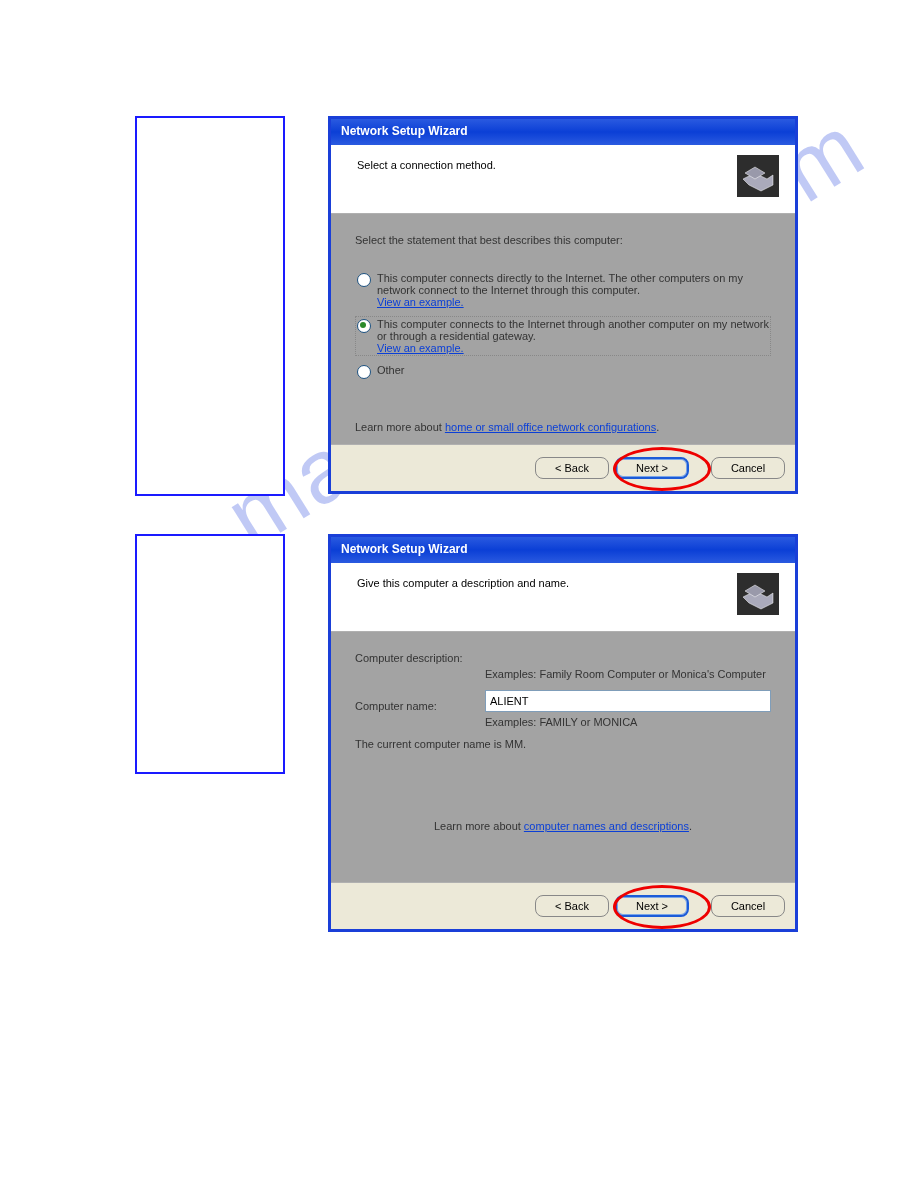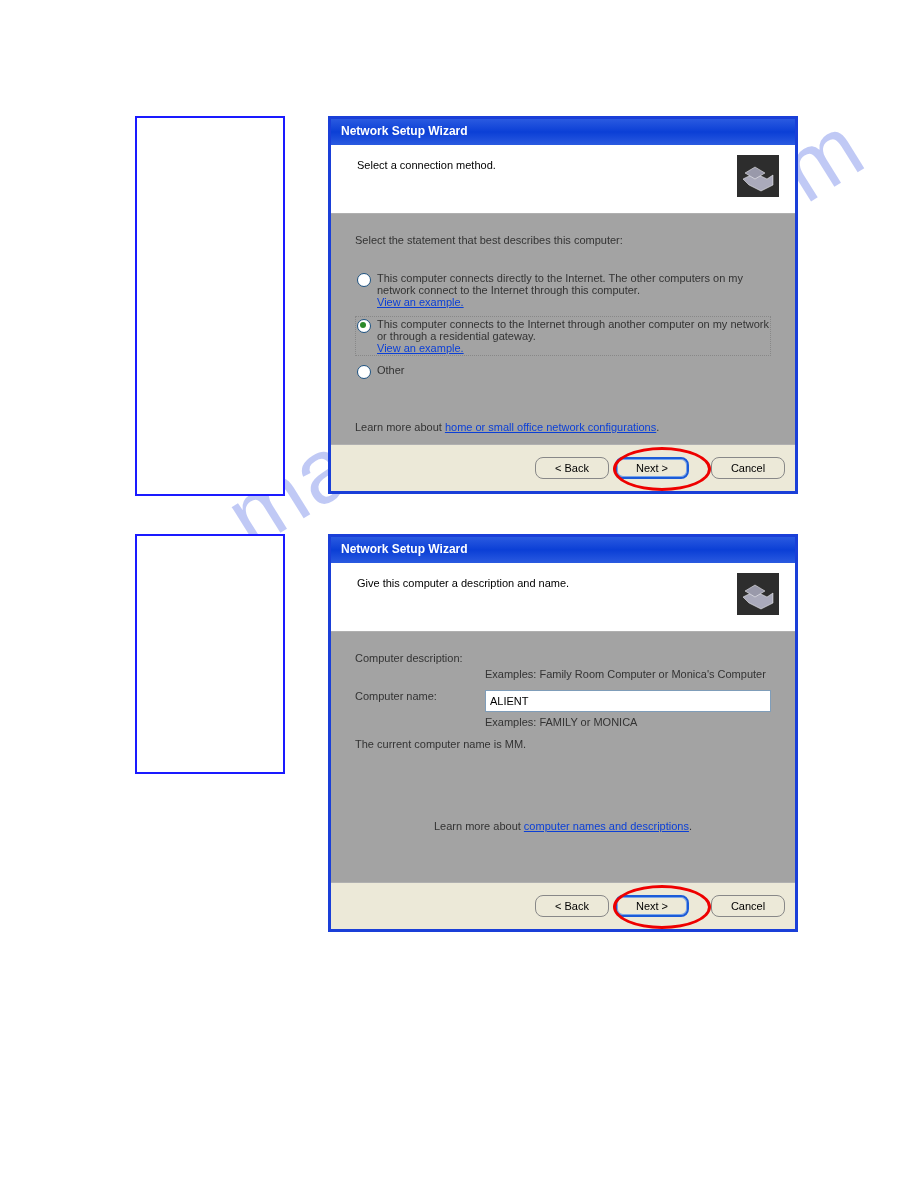--- a/index.html
+++ b/index.html
@@ -123,21 +123,21 @@
     box-shadow: 0 0 0 1px #7aa5e8 inset;
   }
   .red-circle {
     position: absolute;
     border: 3px solid #e00;
     border-radius: 50%;
     pointer-events: none;
   }
   .form-row {
     display: flex;
-    align-items: flex-start;
+    align-items: flex-end;
     margin-bottom: 4px;
   }
   .form-label {
     width: 130px;
     flex-shrink:0;
   }
   .text-input {
     flex:1;
     height: 18px;
     border: 1px solid #7f9db9;

